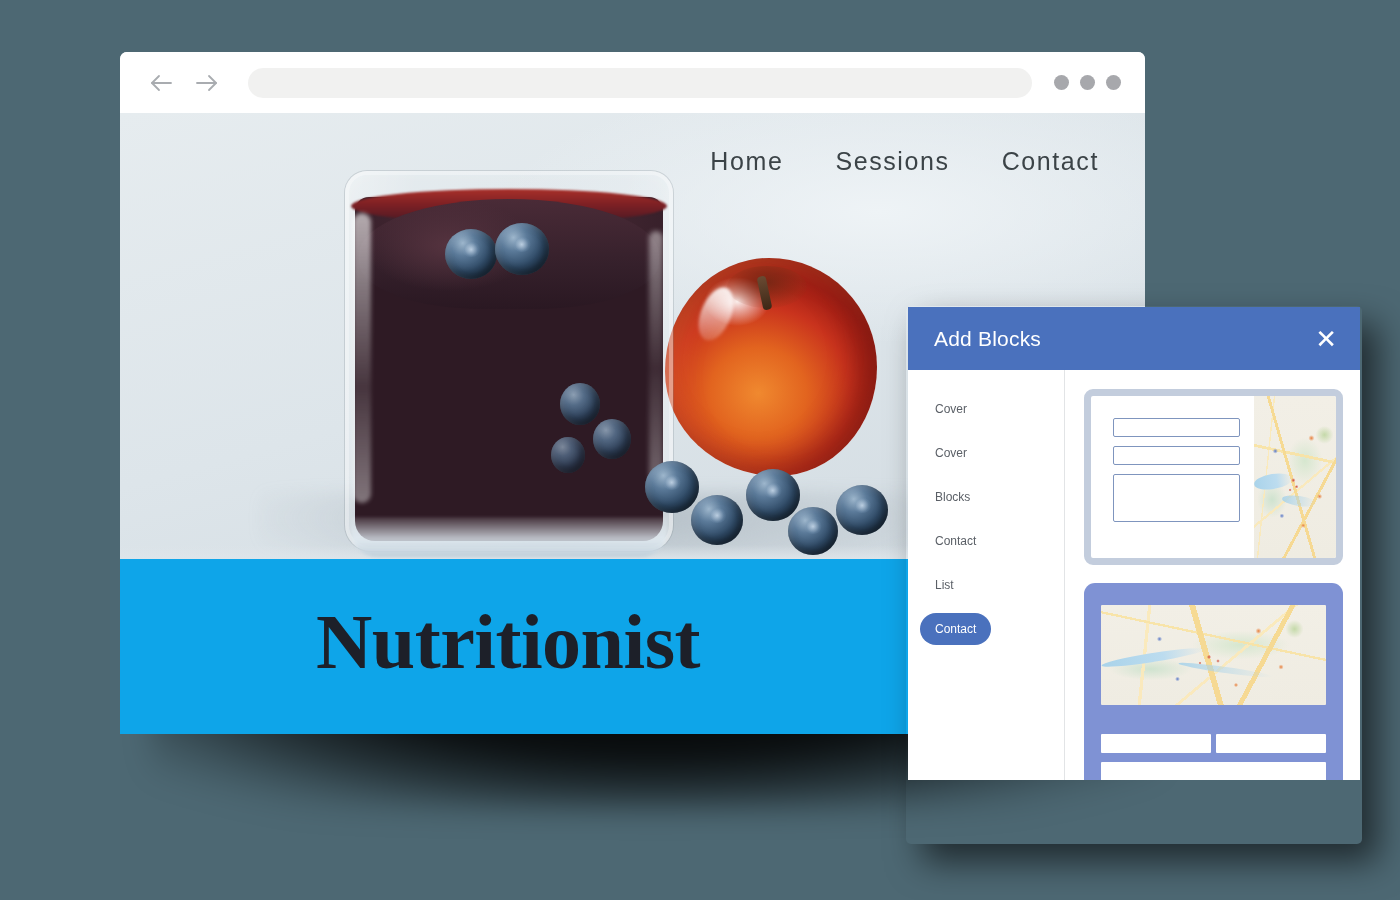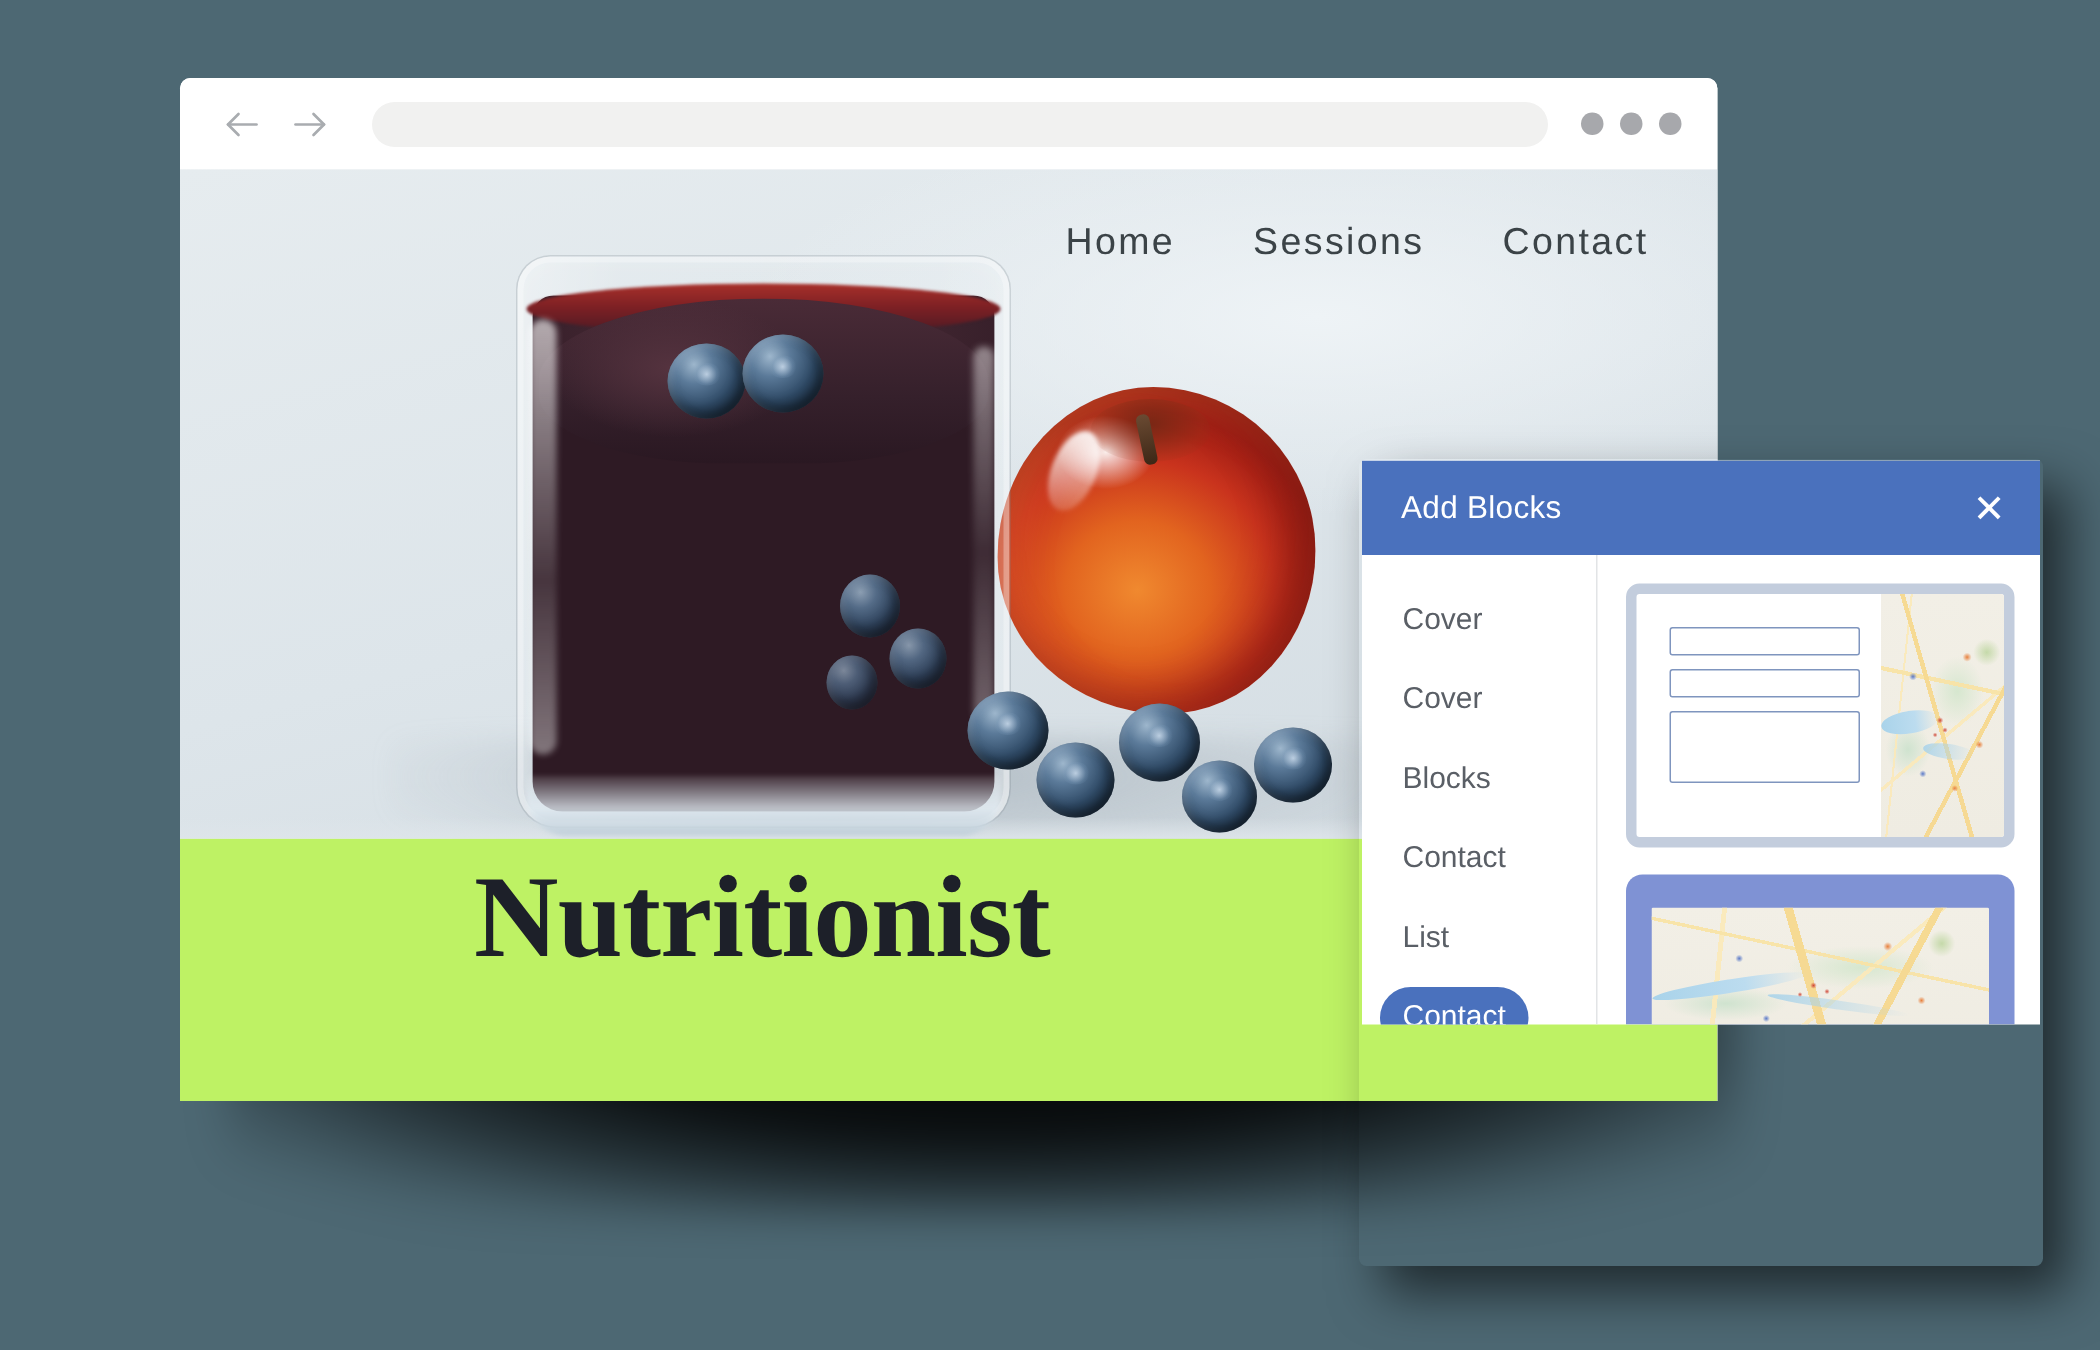--- a/index.html
+++ b/index.html
@@ -273,22 +273,22 @@
   .photo-fade {
     position: absolute;
     left: 0; right: 0; bottom: 0;
     height: 14px;
     background: linear-gradient(180deg, rgba(216,224,229,0) 0%, rgba(222,229,234,0.9) 100%);
   }
 
   
   .site-content {
     height: 190px;
-    background: #bef264;
-    padding: 16px 0 0 196px;
+    background: #0ea5e9;
+    padding: 47px 0 0 196px;
   }
   .headline {
     font-family: "Liberation Serif", serif;
     font-weight: 700;
     font-size: 78px;
     line-height: 0.92;
     color: #1d2029;
     letter-spacing: -0.5px;
   }
   .subhead {
@@ -309,21 +309,21 @@
     box-shadow: 16px 18px 34px rgba(0,0,0,0.58), 0 0 0 0 rgba(0,0,0,0);
     background: transparent;
     z-index: 8;
   }
 
   .panel {
     position: absolute;
     left: 908px;
     top: 307px;
     width: 452px;
-    height: 376px;
+    height: 473px;
     background: #ffffff;
     z-index: 9;
     display: flex;
     flex-direction: column;
     overflow: hidden;
   }
 
   .panel-header {
     height: 63px;
     background: #4a71bd;
@@ -357,21 +357,21 @@
 
   .panel-sidebar {
     width: 157px;
     flex: none;
     border-right: 1px solid #e2e4e6;
     padding: 23px 0 0 0;
   }
   .block-item {
     margin: 0 14px 12px 12px;
     padding: 9px 15px;
-    font-size: 20px;
+    font-size: 12px;
     color: #5a5f66;
     border-radius: 22px;
     font-family: "Liberation Sans", sans-serif;
     cursor: pointer;
     display: inline-block;
   }
   .block-item.active {
     background: #4a71bd;
     color: #ffffff;
   }

